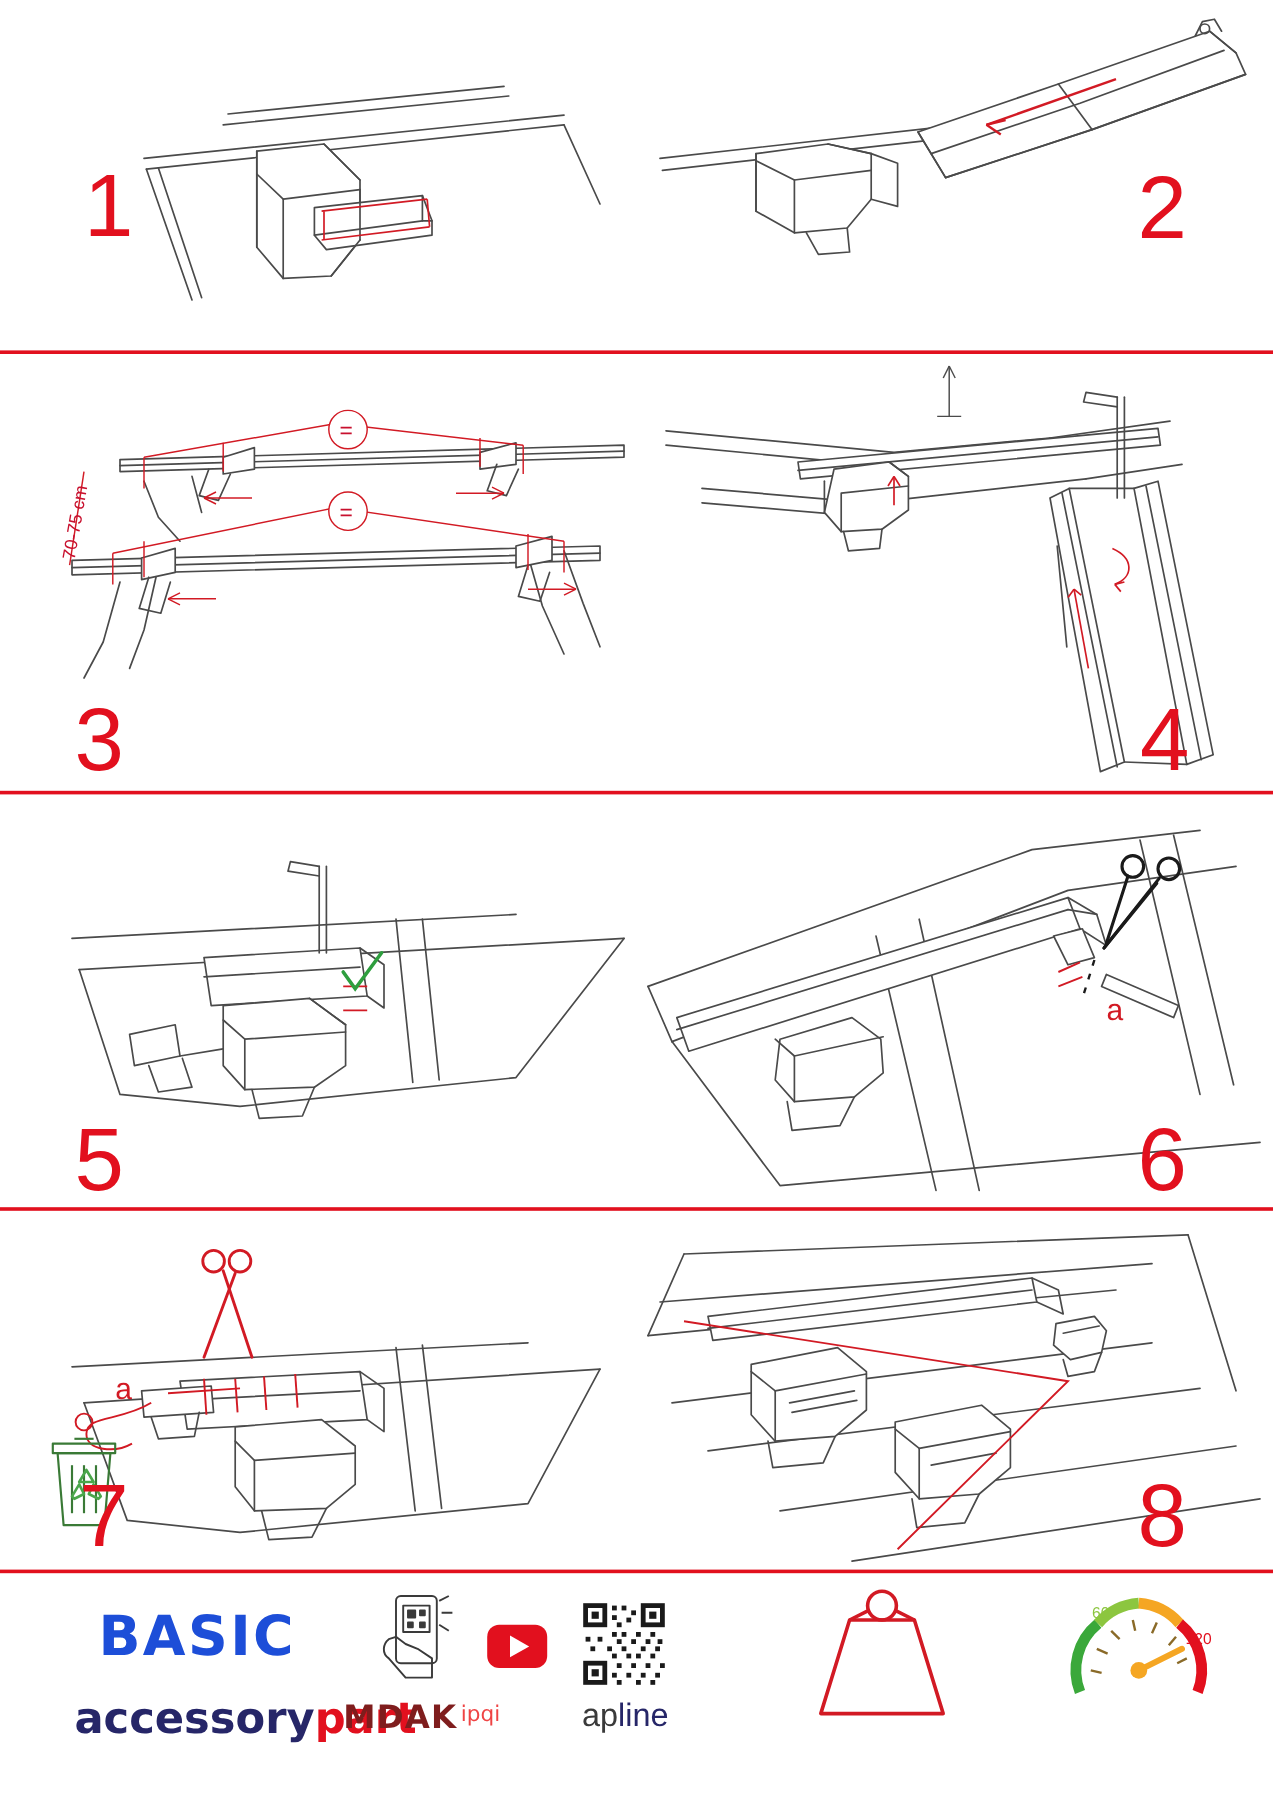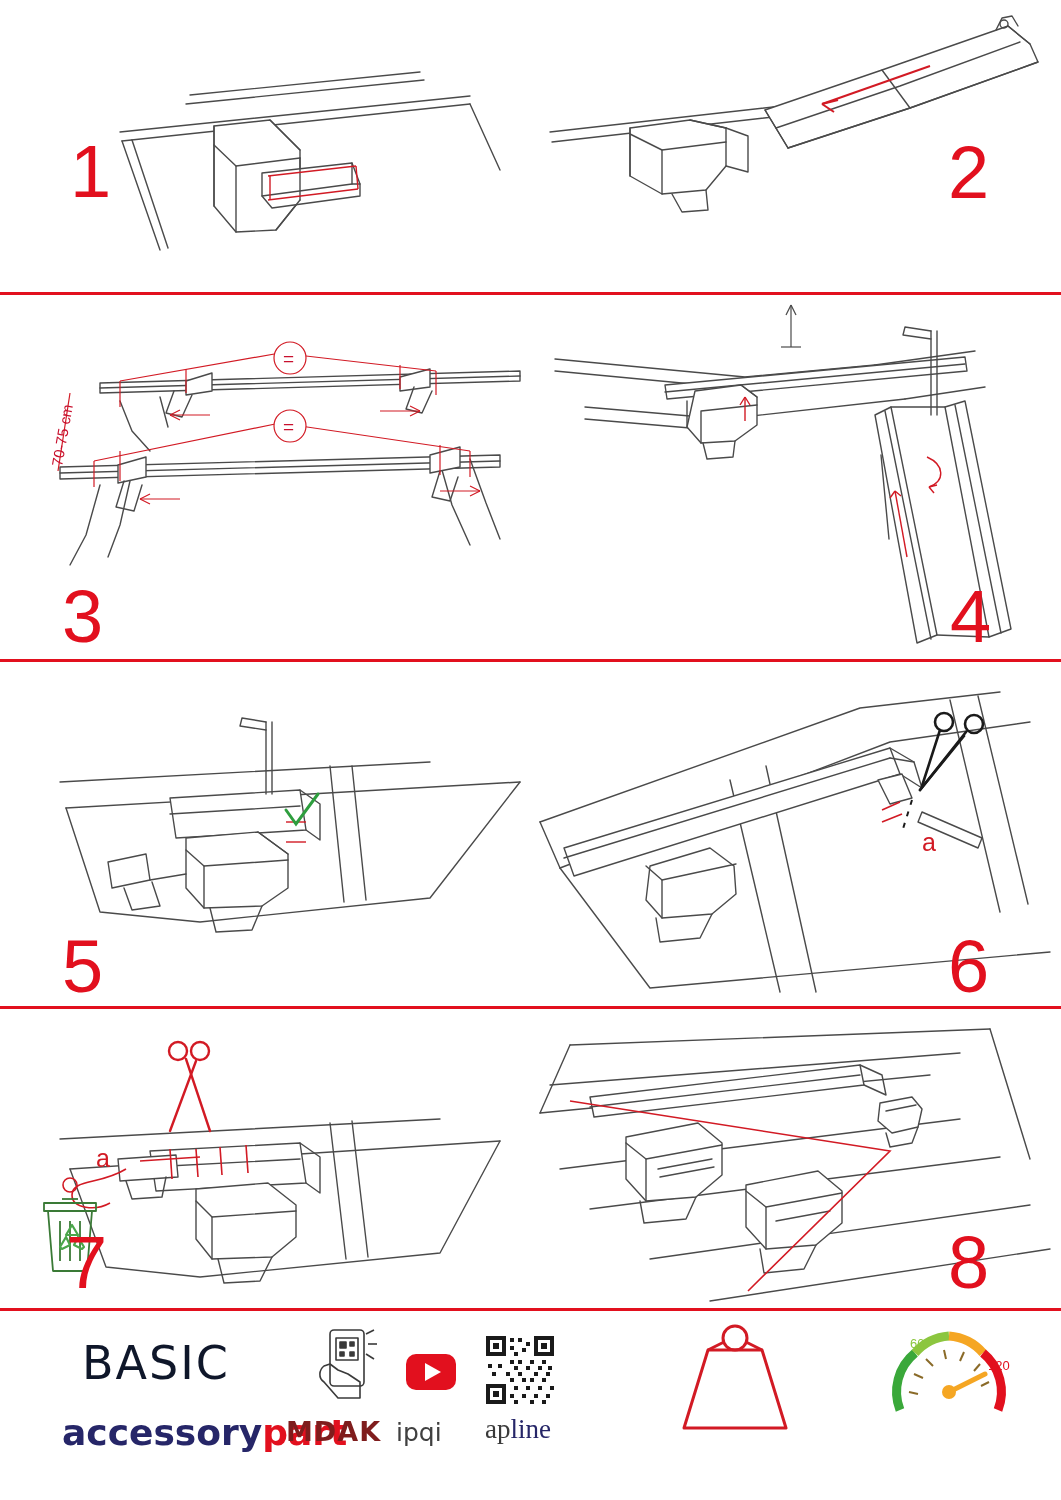--- a/index.html
+++ b/index.html
@@ -54,23 +54,23 @@
     top: 1308px;
     width: 1061px;
     height: 192px;
   }
   .brand-basic {
     position: absolute;
     left: 82px;
     top: 28px;
     font-family: "DejaVu Sans", sans-serif;
     font-size: 46px;
-    font-weight: normal;
+    font-weight: bold;
     letter-spacing: 2px;
-    color: #0f172a;
+    color: #1d4ed8;
   }
   .brand-accessory {
     position: absolute;
     left: 62px;
     top: 104px;
     font-family: "DejaVu Sans", sans-serif;
     font-size: 36px;
     font-weight: bold;
     letter-spacing: 0px;
   }
@@ -82,31 +82,31 @@
     left: 286px;
     top: 108px;
     font-family: "DejaVu Sans", sans-serif;
     font-size: 27px;
     font-weight: bold;
     color: #7f1d1d;
     letter-spacing: 1px;
   }
   .logo-ipqi {
     position: absolute;
-    left: 396px;
+    left: 384px;
     top: 110px;
     font-family: "DejaVu Sans", sans-serif;
-    font-size: 25px;
-    color: #404040;
+    font-size: 18px;
+    color: #ef4444;
   }
   .logo-apline {
     position: absolute;
     left: 485px;
     top: 106px;
-    font-family: Liberation Serif, serif;
+    font-family: Liberation Sans, sans-serif;
     font-size: 27px;
     color: #3a3a3a;
   }
   .logo-apline .ln { color: #262668; }
   .dim-text {
     font-family: "Liberation Sans", sans-serif;
     font-size: 15px;
     fill: #c8102e;
   }
   .letter-a {

